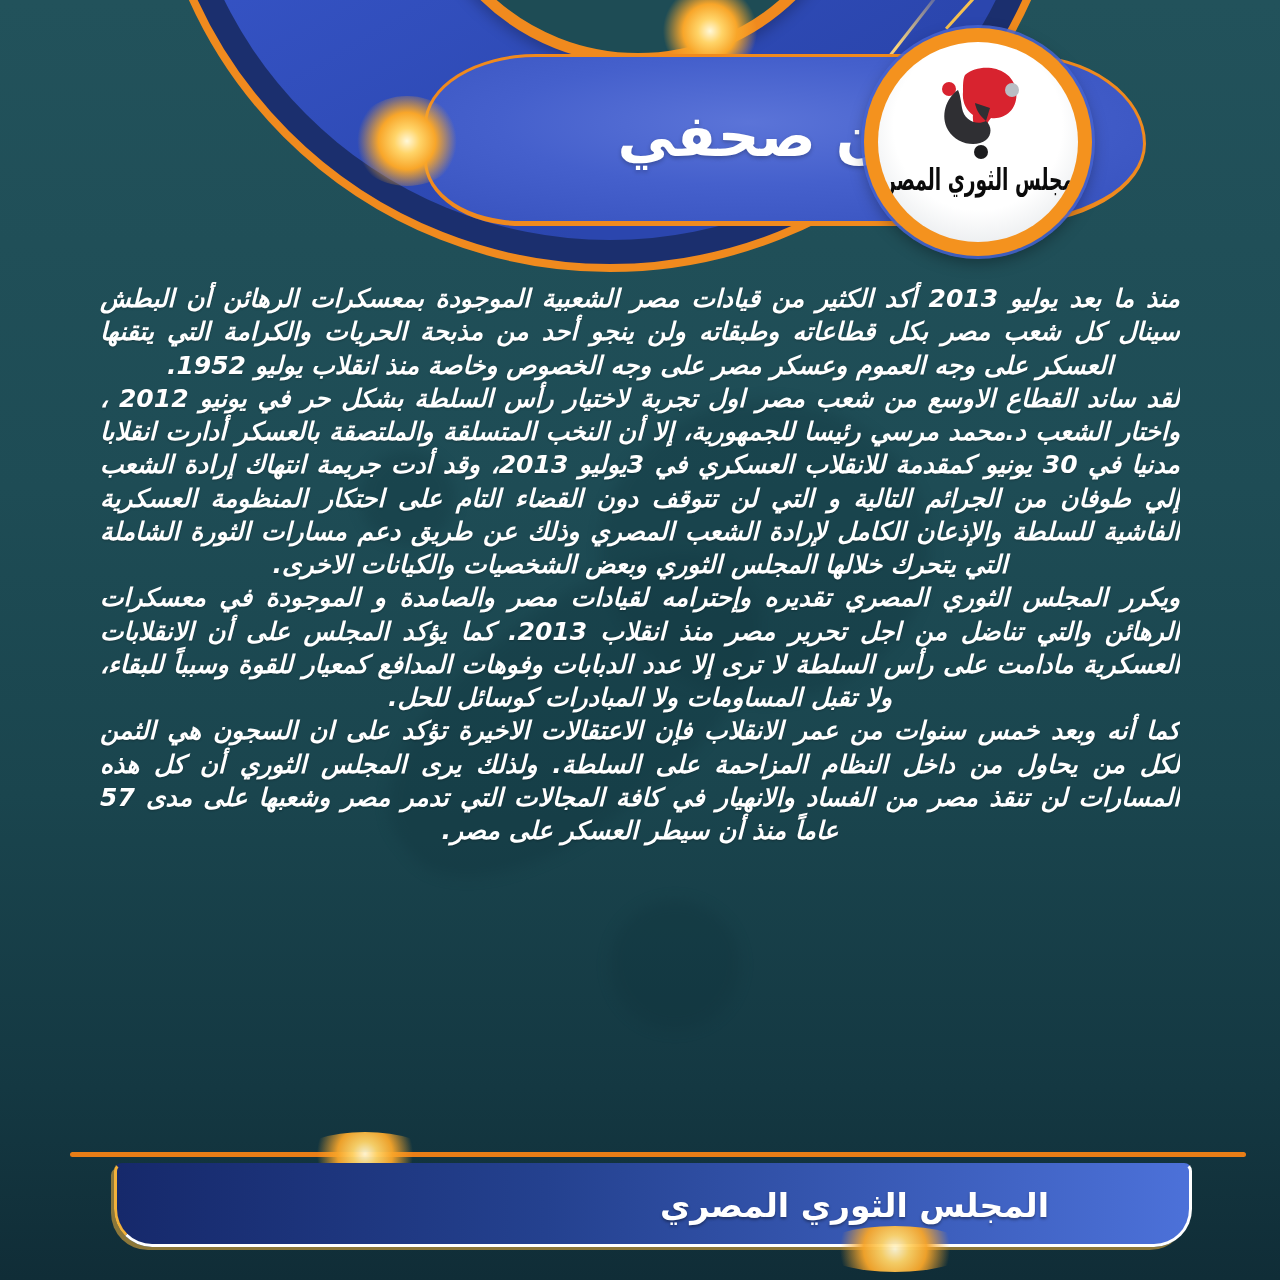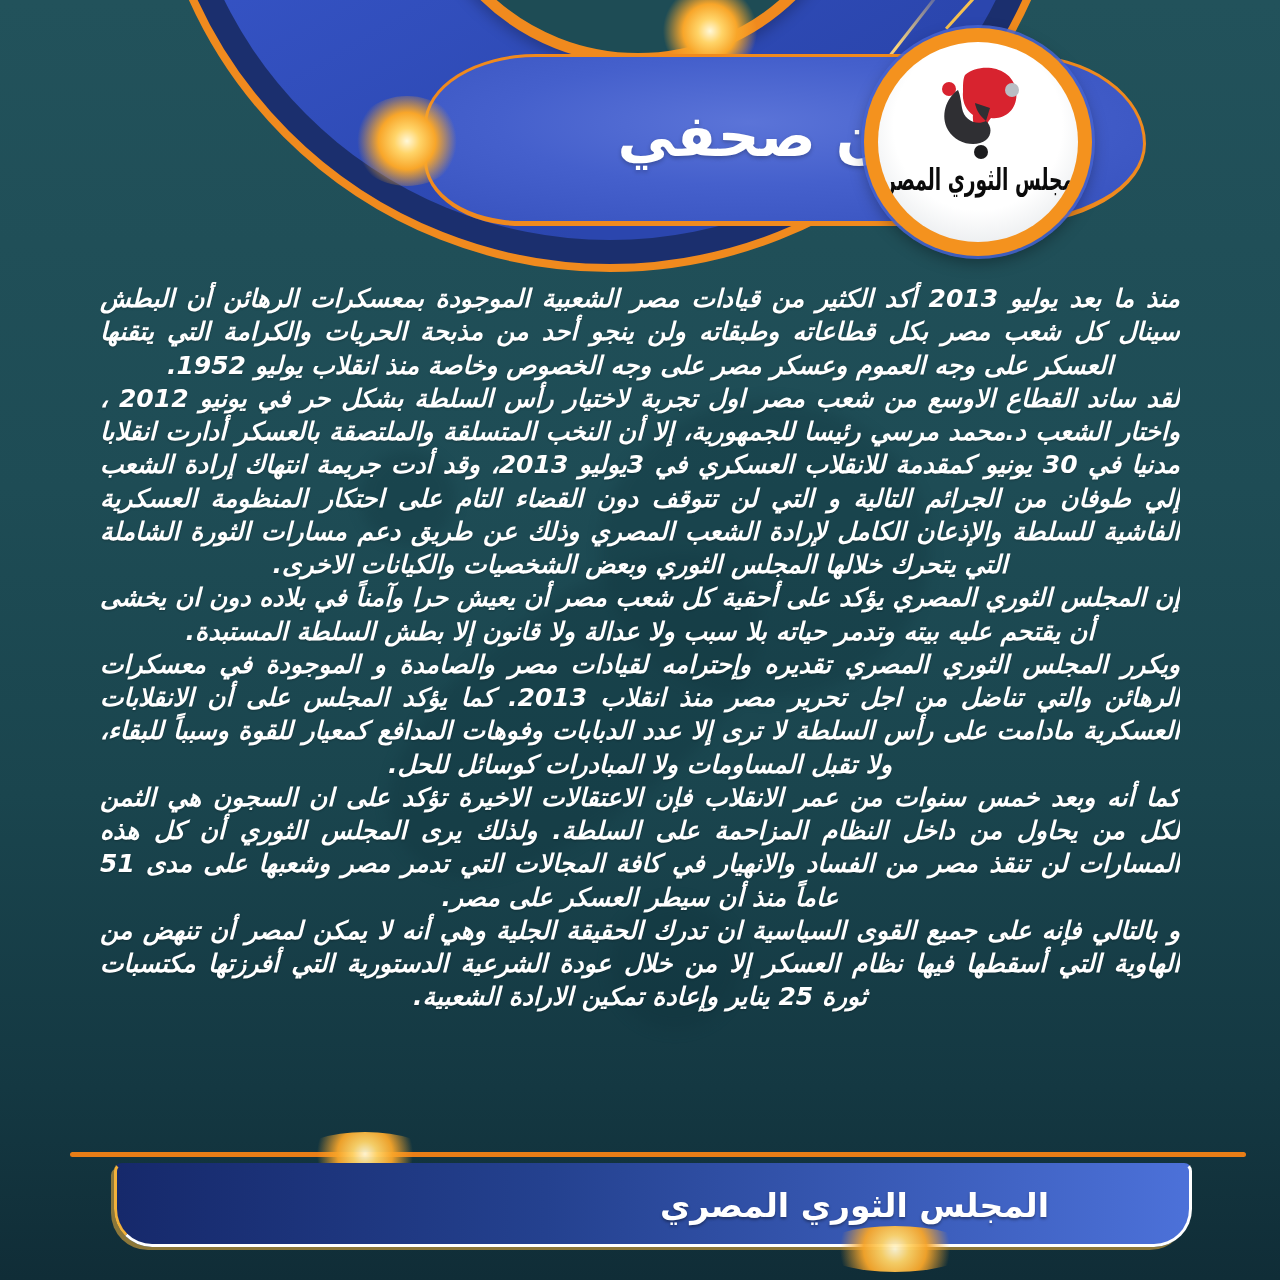--- a/index.html
+++ b/index.html
@@ -152,24 +152,22 @@
   <div class="watermark">
     <div class="wm wm-blob"></div>
     <div class="wm wm-swoosh"></div>
     <div class="wm wm-dot-b"></div>
     <div class="wm wm-dot-l"></div>
   </div>
 
   <main class="body-text">
     <p>منذ ما بعد يوليو 2013 أكد الكثير من قيادات مصر الشعبية الموجودة بمعسكرات الرهائن أن البطش سينال كل شعب مصر بكل قطاعاته وطبقاته ولن ينجو أحد من مذبحة الحريات والكرامة التي يتقنها العسكر على وجه العموم وعسكر مصر على وجه الخصوص وخاصة منذ انقلاب يوليو 1952.</p>
     <p>لقد ساند القطاع الاوسع من شعب مصر اول تجربة لاختيار رأس السلطة بشكل حر في يونيو 2012 ، واختار الشعب د.محمد مرسي رئيسا للجمهورية، إلا أن النخب المتسلقة والملتصقة بالعسكر أدارت انقلابا مدنيا في 30 يونيو كمقدمة للانقلاب العسكري في 3يوليو 2013، وقد أدت جريمة انتهاك إرادة الشعب إلي طوفان من الجرائم التالية و التي لن تتوقف دون القضاء التام على احتكار المنظومة العسكرية الفاشية للسلطة والإذعان الكامل لإرادة الشعب المصري وذلك عن طريق دعم مسارات الثورة الشاملة التي يتحرك خلالها المجلس الثوري وبعض الشخصيات والكيانات الاخرى.</p>
-    <p>إن المجلس الثوري المصري يؤكد على أحقية كل شعب مصر أن يعيش حرا وآمناً في بلاده دون ان يخشى أن يقتحم عليه بيته وتدمر حياته بلا سبب ولا عدالة ولا قانون إلا بطش السلطة المستبدة.</p>
     <p>ويكرر المجلس الثوري المصري تقديره وإحترامه لقيادات مصر والصامدة و الموجودة في معسكرات الرهائن والتي تناضل من اجل تحرير مصر منذ انقلاب 2013. كما يؤكد المجلس على أن الانقلابات العسكرية مادامت على رأس السلطة لا ترى إلا عدد الدبابات وفوهات المدافع كمعيار للقوة وسبباً للبقاء، ولا تقبل المساومات ولا المبادرات كوسائل للحل.</p>
-    <p>كما أنه وبعد خمس سنوات من عمر الانقلاب فإن الاعتقالات الاخيرة تؤكد على ان السجون هي الثمن لكل من يحاول من داخل النظام المزاحمة على السلطة. ولذلك يرى المجلس الثوري أن كل هذه المسارات لن تنقذ مصر من الفساد والانهيار في كافة المجالات التي تدمر مصر وشعبها على مدى 51 عاماً منذ أن سيطر العسكر على مصر.</p>
-    <p>و بالتالي فإنه على جميع القوى السياسية ان تدرك الحقيقة الجلية وهي أنه لا يمكن لمصر أن تنهض من الهاوية التي أسقطها فيها نظام العسكر إلا من خلال عودة الشرعية الدستورية التي أفرزتها مكتسبات ثورة 25 يناير وإعادة تمكين الارادة الشعبية.</p>
+    <p>كما أنه وبعد خمس سنوات من عمر الانقلاب فإن الاعتقالات الاخيرة تؤكد على ان السجون هي الثمن لكل من يحاول من داخل النظام المزاحمة على السلطة. ولذلك يرى المجلس الثوري أن كل هذه المسارات لن تنقذ مصر من الفساد والانهيار في كافة المجالات التي تدمر مصر وشعبها على مدى 57 عاماً منذ أن سيطر العسكر على مصر.</p>
   </main>
 
   <div class="footer-line"></div>
   <div class="flare flare-foot-a"></div>
   <footer class="footer-bar">
     <div class="footer-org">المجلس الثوري المصري</div>
   </footer>
   <div class="flare flare-foot-b"></div>
 
 </div>

